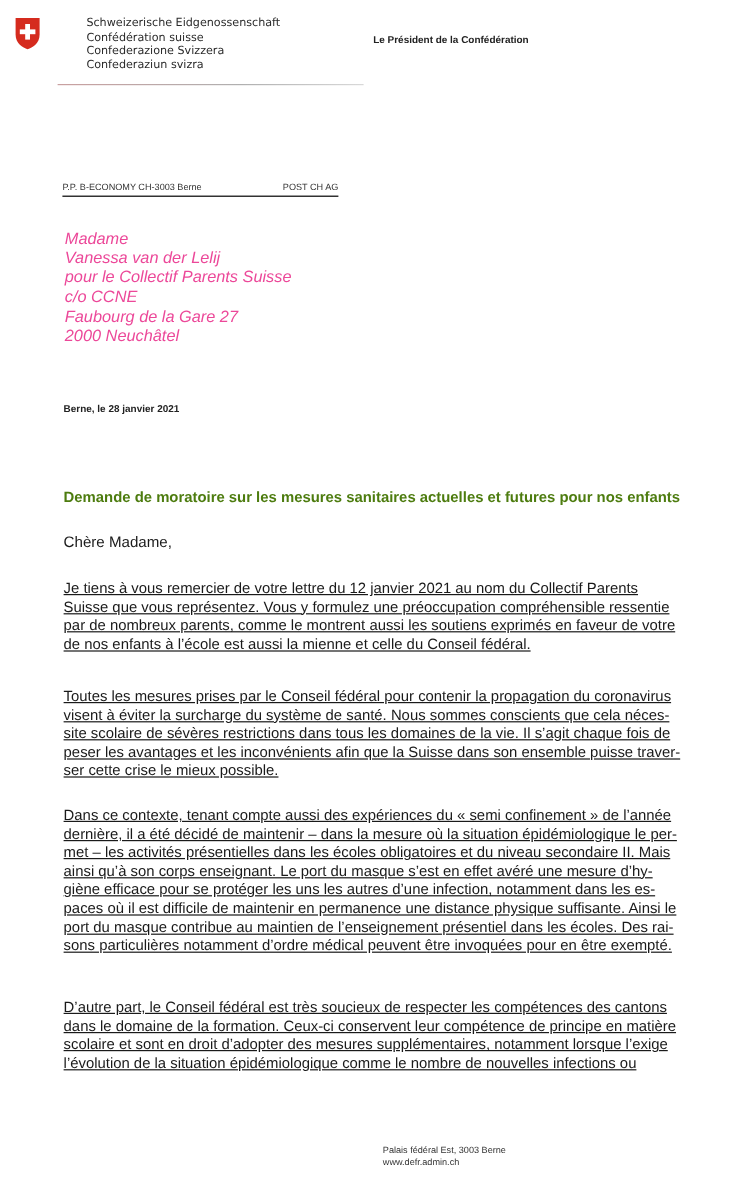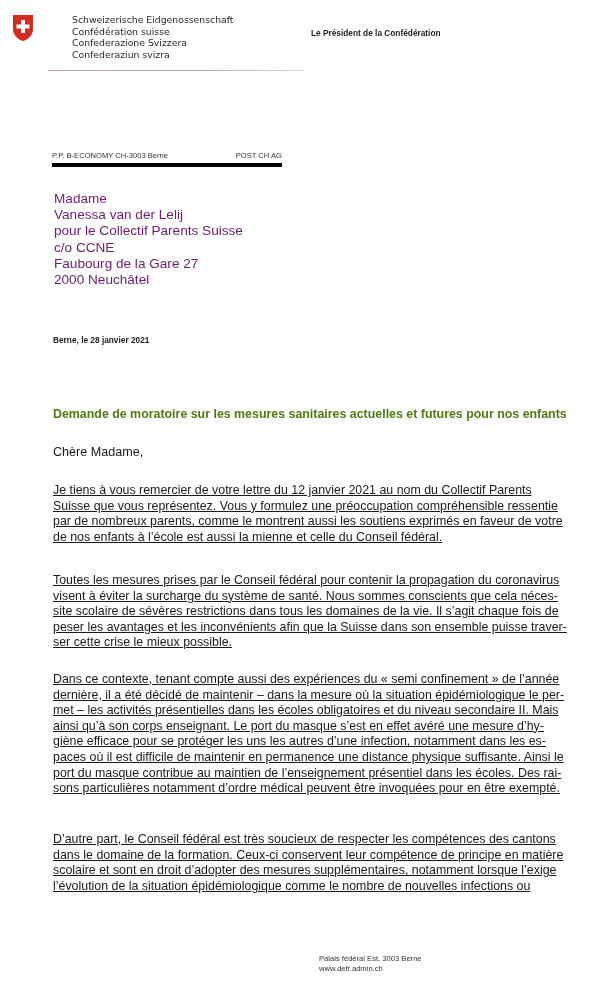--- a/index.html
+++ b/index.html
@@ -19,26 +19,26 @@
       position: absolute; left: 48px; top: 70px; width: 255px; height: 1px;
       background: linear-gradient(to right, #c9a0a0, #b0b0b0 60%, #d9d9d9);
     }
     .president {
       position: absolute; left: 311px; top: 28px;
       font-size: 8.3px; font-weight: bold; color: #222; white-space: nowrap; text-align: center;
     }
     .postal {
       position: absolute; left: 52px; top: 151px; width: 230px;
       font-size: 7.6px; color: #333; white-space: nowrap;
-      border-bottom: 4px solid #000000; padding-bottom: 3px;
+      border-bottom: 1px solid #000000; padding-bottom: 3px;
     }
     .postal .right { position: absolute; right: 0; top: 0; }
     .address {
       position: absolute; left: 54px; top: 191px;
-      font-size: 13.6px; line-height: 16.2px; color: #701a75;
+      font-size: 13.6px; line-height: 16.2px; color: #ec4899; font-style: italic;
     }
     .address div { white-space: nowrap; }
     .date {
       position: absolute; left: 53px; top: 335px;
       font-size: 8.3px; font-weight: bold; color: #222; white-space: nowrap;
     }
     .subject {
       position: absolute; left: 53px; top: 407px;
       font-size: 12.4px; font-weight: bold; color: #4d7c0f; white-space: nowrap;
     }

